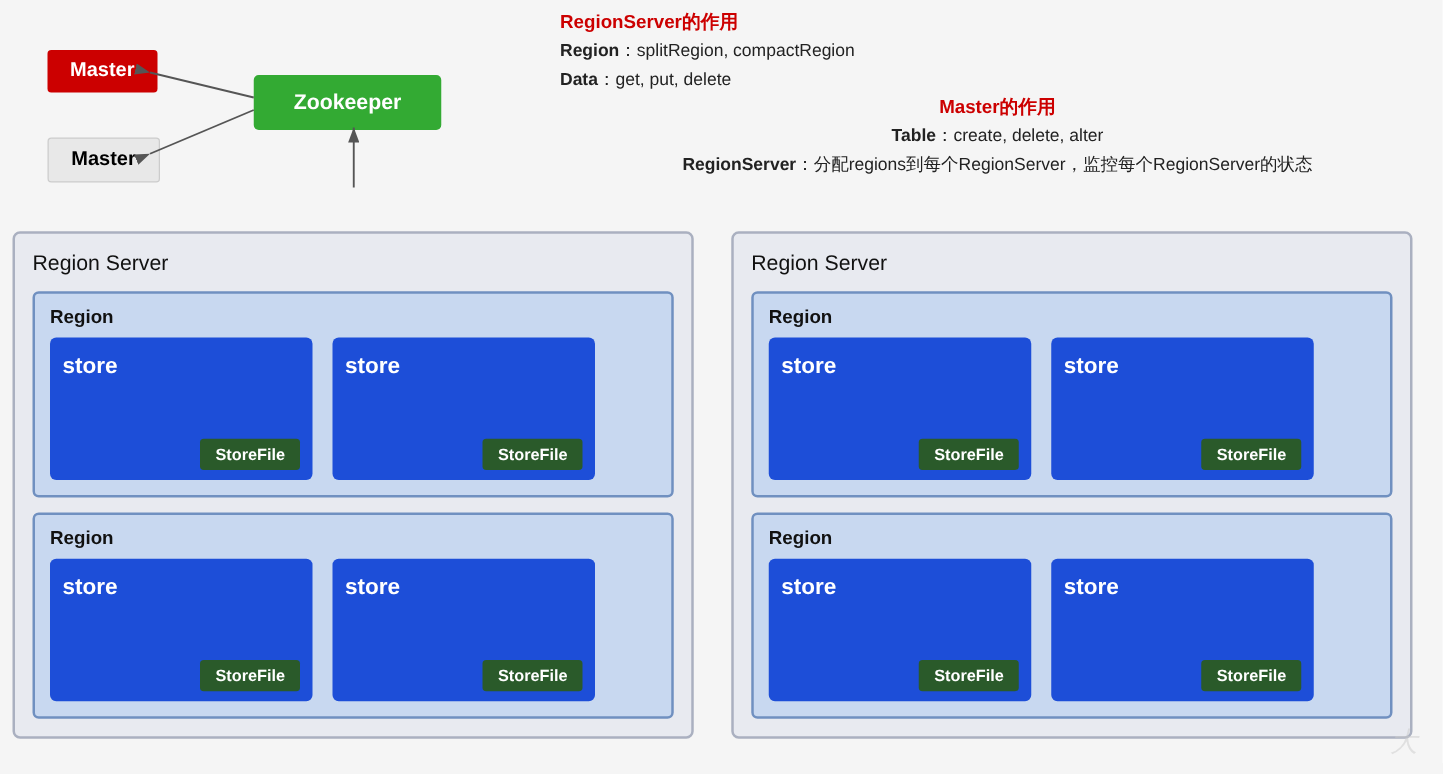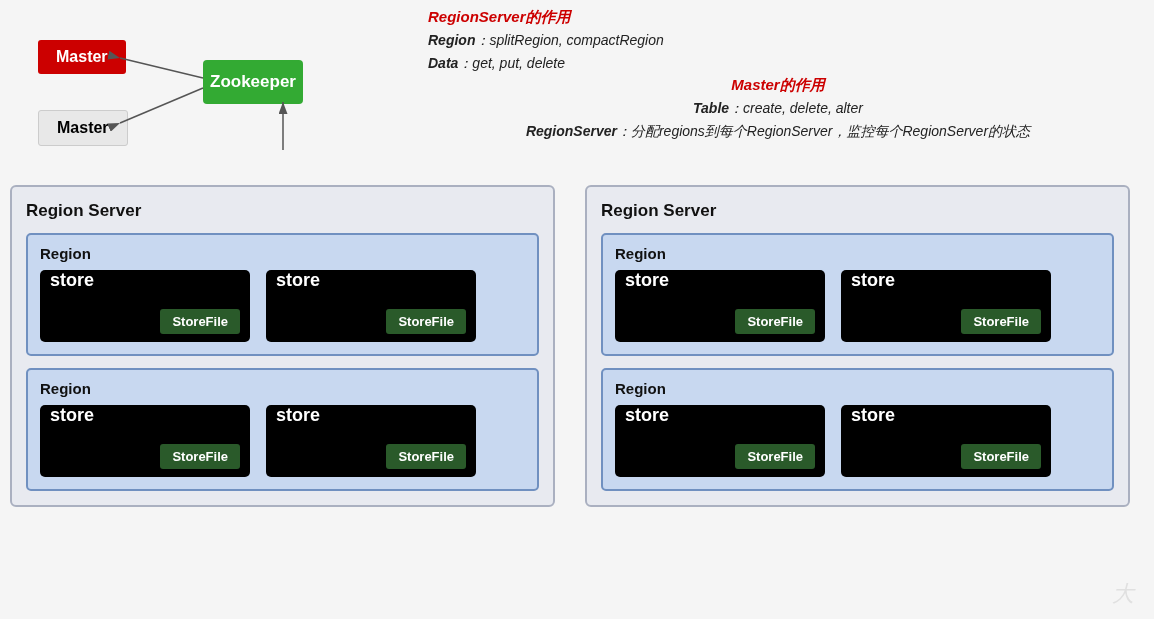--- a/index.html
+++ b/index.html
@@ -54,41 +54,40 @@
     }
 
     .zookeeper-box {
       position: absolute;
       top: 40px;
       left: 175px;
       background: #33aa33;
       color: #ffffff;
       font-weight: bold;
       font-size: 17px;
-      padding: 12px 7px;
+      padding: 12px 32px;
       border-radius: 4px;
     }
 
     
     .arrows-svg {
       position: absolute;
       top: 0;
       left: 0;
       width: 420px;
       height: 160px;
       pointer-events: none;
     }
 
     
     .info-panel {
       position: absolute;
       top: 8px;
-      left: 428px;
+      left: 448px;
       width: 700px;
-      font-style: italic;
     }
 
     .info-section-title {
       color: #cc0000;
       font-weight: bold;
       font-size: 15px;
       margin-bottom: 3px;
     }
 
     .info-line {
@@ -118,21 +117,21 @@
 
     .region-server-box {
       background: #e8eaf0;
       border: 2px solid #aab0c0;
       border-radius: 6px;
       padding: 14px;
       width: 545px;
     }
 
     .region-server-title {
-      font-weight: bold;
+      font-weight: normal;
       font-size: 17px;
       color: #111;
       margin-bottom: 12px;
     }
 
     .regions-grid {
       display: flex;
       flex-direction: column;
       gap: 12px;
     }
@@ -150,29 +149,29 @@
       color: #111;
       margin-bottom: 8px;
     }
 
     .stores-row {
       display: flex;
       gap: 16px;
     }
 
     .store-box {
-      background: #000000;
+      background: #1d4ed8;
       border-radius: 5px;
       width: 210px;
-      height: 72px;
+      height: 114px;
       position: relative;
       display: flex;
       flex-direction: column;
       justify-content: flex-start;
-      padding: 0 10px;
+      padding: 12px 10px;
     }
 
     .store-label {
       color: #ffffff;
       font-weight: bold;
       font-size: 18px;
     }
 
     .storefile-box {
       background: #2a5a2a;

